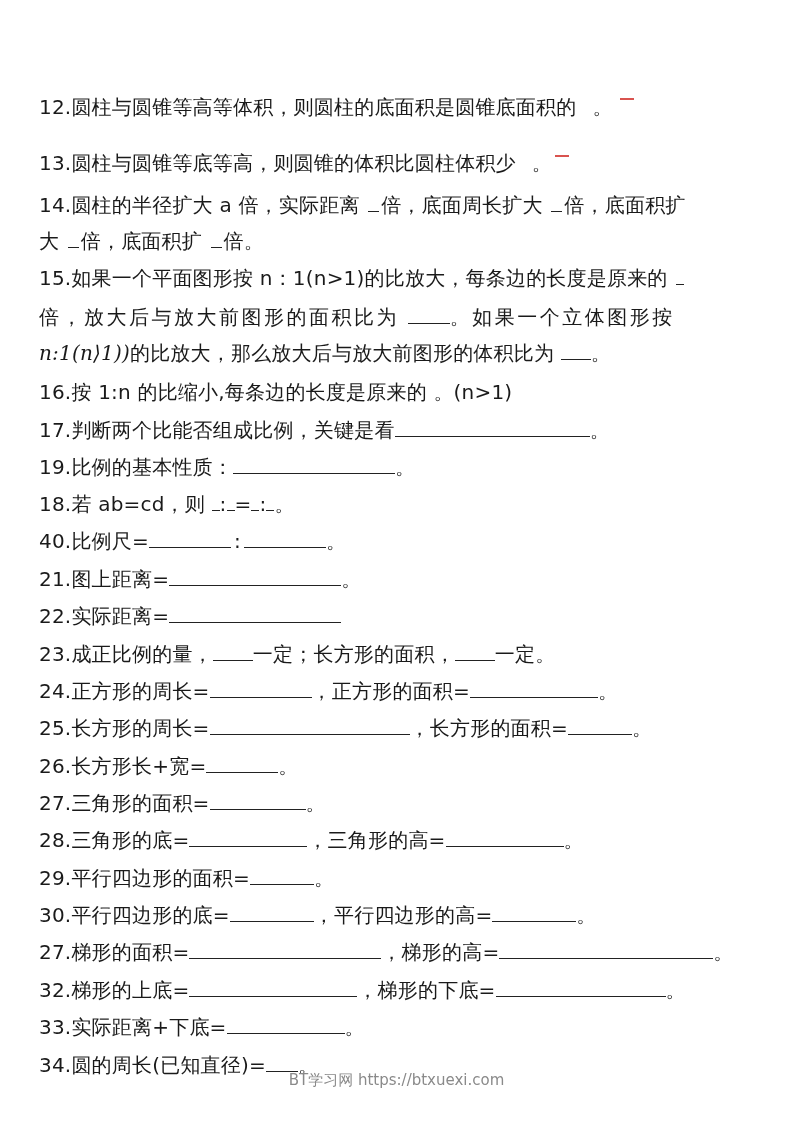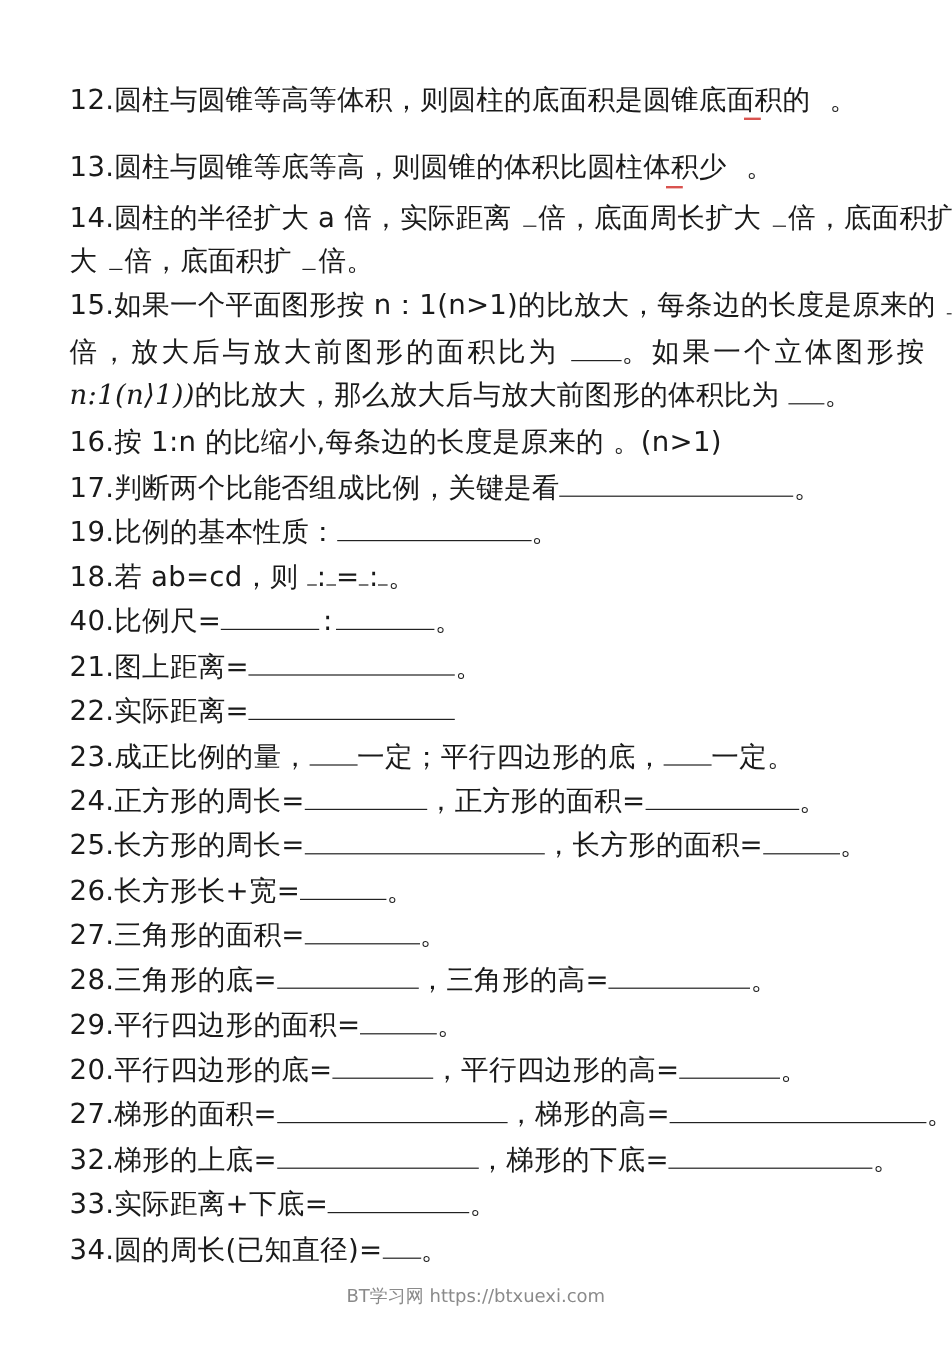--- a/index.html
+++ b/index.html
@@ -1,18 +1,18 @@
 <!DOCTYPE html>
 <html><head>
 <meta charset="utf-8">
 <style>
   html, body { margin: 0; padding: 0; background: #ffffff; }
   body { width: 793px; height: 1122px; position: relative; overflow: hidden;
          font-family: "DejaVu Sans", "Liberation Sans", sans-serif; color: #1a1a1a; }
-  .line { position: absolute; left: 58px; font-size: 23px; line-height: 22px; white-space: nowrap; letter-spacing: 0.2px; }
+  .line { position: absolute; left: 39px; font-size: 20px; line-height: 22px; white-space: nowrap; letter-spacing: 0.2px; margin-top: 23px; }
   .blank { display: inline-block; border-bottom: 1.3px solid #222; height: 16px; vertical-align: baseline; }
   .short { display: inline-block; border-bottom: 1.3px solid #222; height: 16px; width: 11px; margin: 0 2px; }
   .red-mark { position: absolute; height: 1.5px; background: #d9534f; }
   .footer { position: absolute; left: 0; width: 793px; top: 1071px; text-align: center; font-size: 15px; color: #8a8a8a; }
   .math { font-family: "DejaVu Serif", "Liberation Serif", serif; font-style: italic; }
 </style>
 </head>
 <body>
 
 <div>
@@ -66,21 +66,21 @@
 
   <div class="line" style="top:545px">
     <span>21.</span><span>图上距离=</span><span class="blank" style="width:172px"></span><span>。</span>
   </div>
 
   <div class="line" style="top:582px">
     <span>22.</span><span>实际距离=</span><span class="blank" style="width:172px"></span>
   </div>
 
   <div class="line" style="top:620px">
-    <span>23.</span><span>成正比例的量，</span><span class="blank" style="width:40px"></span><span>一定；平行四边形的底，</span><span class="blank" style="width:40px"></span><span>一定。</span>
+    <span>23.</span><span>成正比例的量，</span><span class="blank" style="width:40px"></span><span>一定；长方形的面积，</span><span class="blank" style="width:40px"></span><span>一定。</span>
   </div>
 
   <div class="line" style="top:657px">
     <span>24.</span><span>正方形的周长=</span><span class="blank" style="width:102px"></span><span>，正方形的面积=</span><span class="blank" style="width:128px"></span><span>。</span>
   </div>
 
   <div class="line" style="top:694px">
     <span>25.</span><span>长方形的周长=</span><span class="blank" style="width:200px"></span><span>，长方形的面积=</span><span class="blank" style="width:64px"></span><span>。</span>
   </div>
 
@@ -94,21 +94,21 @@
 
   <div class="line" style="top:806px">
     <span>28.</span><span>三角形的底=</span><span class="blank" style="width:118px"></span><span>，三角形的高=</span><span class="blank" style="width:118px"></span><span>。</span>
   </div>
 
   <div class="line" style="top:844px">
     <span>29.</span><span>平行四边形的面积=</span><span class="blank" style="width:64px"></span><span>。</span>
   </div>
 
   <div class="line" style="top:881px">
-    <span>20.</span><span>平行四边形的底=</span><span class="blank" style="width:84px"></span><span>，平行四边形的高=</span><span class="blank" style="width:84px"></span><span>。</span>
+    <span>30.</span><span>平行四边形的底=</span><span class="blank" style="width:84px"></span><span>，平行四边形的高=</span><span class="blank" style="width:84px"></span><span>。</span>
   </div>
 
   <div class="line" style="top:918px">
     <span>27.</span><span>梯形的面积=</span><span class="blank" style="width:192px"></span><span>，梯形的高=</span><span class="blank" style="width:214px"></span><span>。</span>
   </div>
 
   <div class="line" style="top:956px">
     <span>32.</span><span>梯形的上底=</span><span class="blank" style="width:168px"></span><span>，梯形的下底=</span><span class="blank" style="width:170px"></span><span>。</span>
   </div>
 

